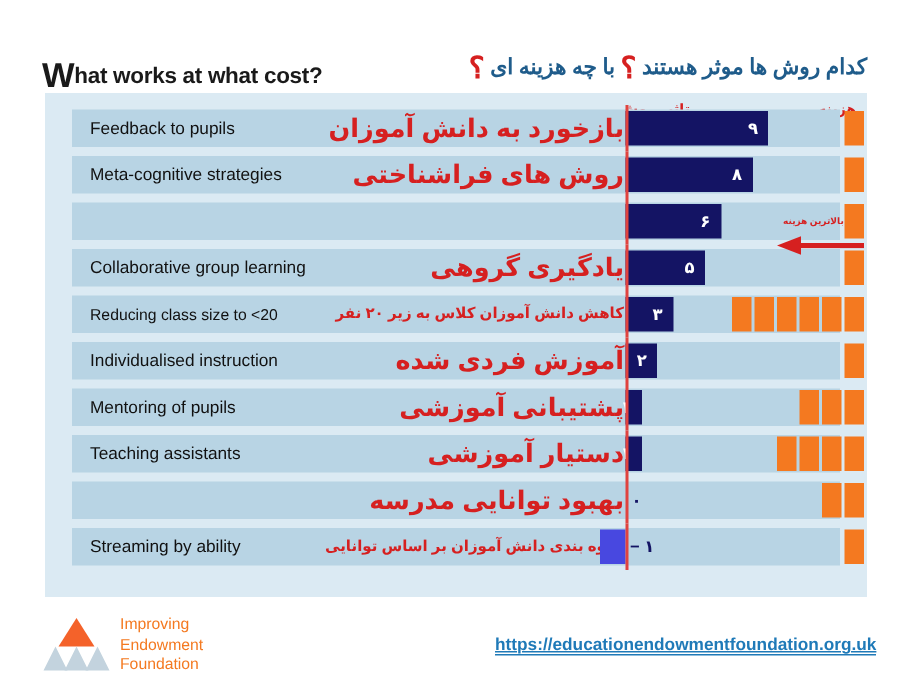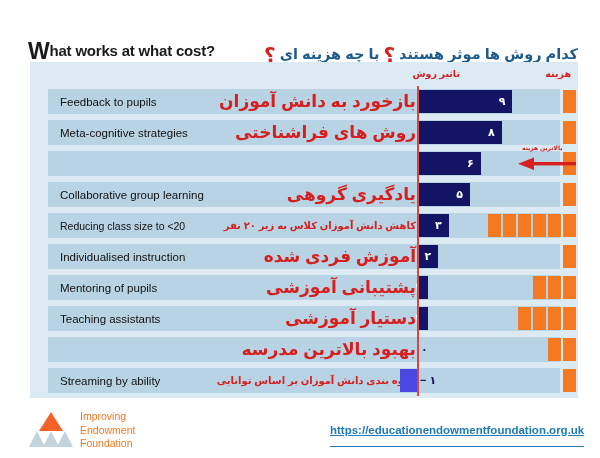--- a/index.html
+++ b/index.html
@@ -19,41 +19,41 @@
   .title-en{
     position:absolute;left:28px;top:3px;
     font-size:15px;color:#1a1a1a;font-weight:600;
     letter-spacing:-0.2px;white-space:nowrap;margin-top:17px;
   }
   .title-en .drop{
     font-size:23px;font-weight:700;line-height:0;
     position:relative;top:3px;
   }
   .title-fa{
-    position:absolute;right:22px;top:18px;
+    position:absolute;right:22px;top:8px;
     font-size:14.5px;font-weight:700;color:#1f5c8b;
-    direction:rtl;white-space:nowrap;
+    direction:rtl;white-space:nowrap;font-family:Liberation Serif, serif;
   }
   .qmark{color:#d62020;font-size:20px;font-weight:800;position:relative;top:3px;}
 
   
   .panel{
     position:absolute;left:30px;top:62px;width:548px;height:336px;
     background:#dbeaf3;
   }
   .col-head{
     position:absolute;top:6px;height:16px;
     font-size:9.5px;font-weight:700;color:#d62020;
     direction:rtl;white-space:nowrap;
   }
   .col-head.effect{right:118px;}
   .col-head.cost{right:7px;}
 
   
-  .rows{position:absolute;left:0;top:24px;width:469px;text-decoration:underline;}
+  .rows{position:absolute;left:0;top:8px;width:469px;text-decoration:underline;}
   .row{
     position:relative;height:31px;width:548px;
   }
   .band{
     position:absolute;left:18px;top:3px;height:25px;width:512px;
     background:#b8d4e4;
   }
   .lbl-en{
     position:absolute;left:30px;top:3px;height:25px;
     display:flex;align-items:center;
@@ -111,21 +111,21 @@
   .footer{position:absolute;left:0;top:404px;width:600px;height:54px;background:#ffffff;}
   .logo{position:absolute;left:28px;top:6px;width:46px;height:40px;}
   .logo-txt{
     position:absolute;left:80px;top:6px;
     font-size:10.5px;line-height:13.5px;color:#f47920;
     font-weight:400;
   }
   .url{
     position:absolute;left:330px;top:20px;
     font-size:11.5px;color:#1f7ab8;font-weight:600;
-    border-bottom:1px solid #1f7ab8;padding-bottom:10px;
+    border-bottom:1px solid #1f7ab8;padding-bottom:0;
     white-space:nowrap;
   }
 </style>
 </head>
 <body>
 
 <div class="frame">
 
   <div class="title-row">
     <div class="title-en">
@@ -234,21 +234,21 @@
           <div class="costs">
             <div class="cblock"></div>
             <div class="cblock"></div>
             <div class="cblock"></div>
             <div class="cblock"></div>
           </div>
           <div class="baseline"></div>
         </div>
         <div class="row">
           <div class="band"></div>
-          <div class="lbl-fa">بهبود بالاترین مدرسه</div>
+          <div class="lbl-fa">بهبود توانایی مدرسه</div>
           <div class="bar-val zero" style="left: 391px;">۰</div>
           <div class="costs">
             <div class="cblock"></div>
             <div class="cblock"></div>
           </div>
           <div class="baseline"></div>
         </div>
         <div class="row">
           <div class="band"></div>
           <div class="lbl-en">Streaming by ability</div>

